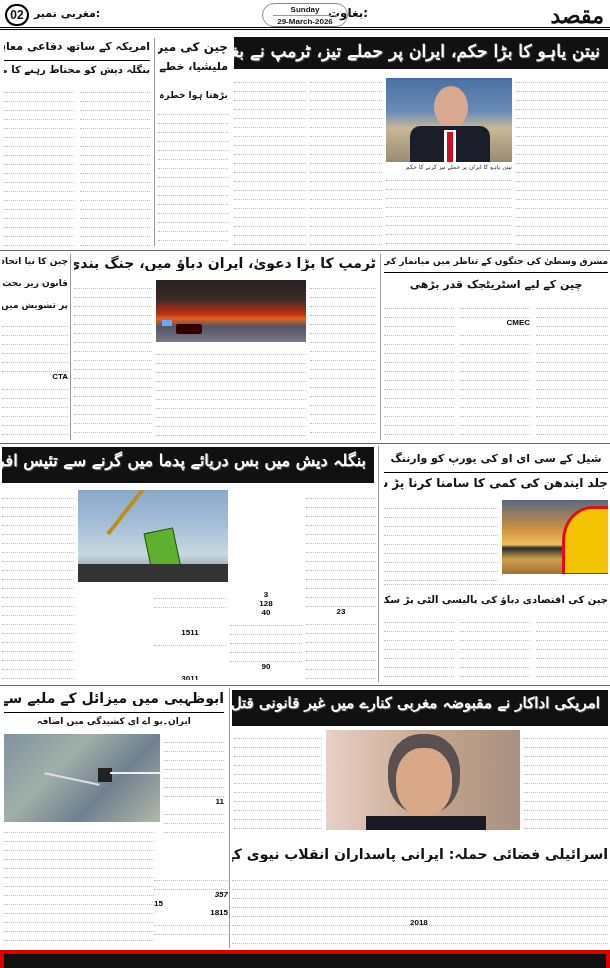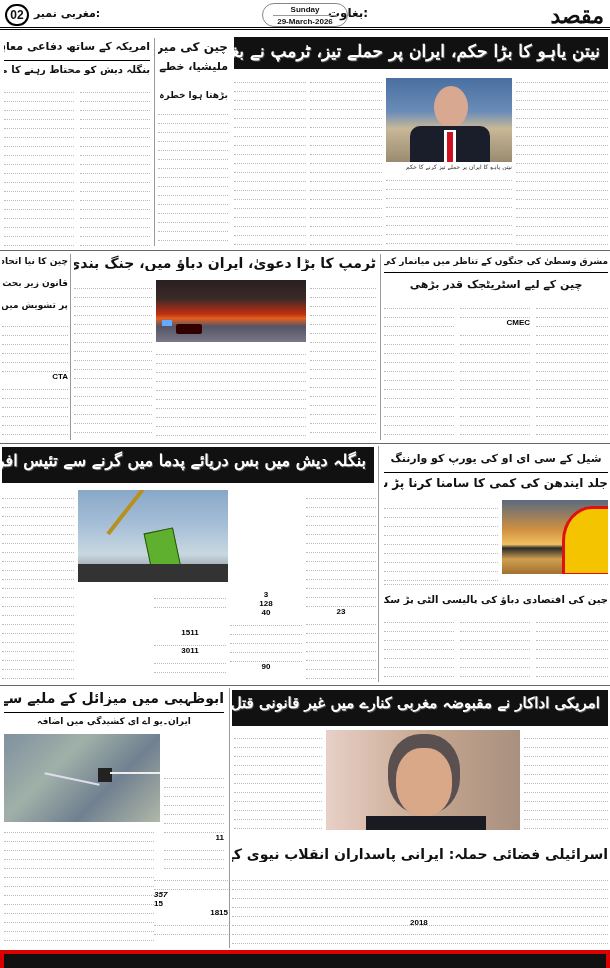--- a/index.html
+++ b/index.html
@@ -348,21 +348,21 @@
     <span></span>
     <span></span>
     <span></span>
     <span></span>
   </div>
 <div class="abs body-text" style="left:154px;top:590px;width:72px;height:90px;">
     <span></span>
     <span></span>
     <span class="num-bold" style="text-align:center;border:none;margin-top:20px;">1511</span>
     <span></span>
-    <span class="num-bold" style="text-align:center;border:none;">3011</span>
+    <span class="num-bold" style="text-align:center;border:none;margin-top:28px;">3011</span>
     <span></span>
     <span></span>
     <span></span>
     <span></span>
   </div>
 <div class="abs body-text" style="left:230px;top:590px;width:72px;height:90px;">
     <span class="num-bold" style="text-align:center;border:none;">3</span>
     <span class="num-bold" style="text-align:center;border:none;">128</span>
     <span class="num-bold" style="text-align:center;border:none;">40</span>
     <span></span>
@@ -490,38 +490,38 @@
     <span></span>
     <span></span>
     <span></span>
     <span></span>
     <span></span>
     <span></span>
   </div>
 <div class="abs body-text" style="left:154px;top:872px;width:74px;height:74px;">
     <span></span>
     <span></span>
-    <span class="num-bold" style="text-align:left;border:none;font-style:italic;">357</span>
+    <span class="num-bold" style="text-align:right;border:none;font-style:italic;">357</span>
     <span class="num-bold" style="border:none;">15</span>
     <span class="num-bold" style="text-align:right;border:none;">1815</span>
     <span></span>
     <span></span>
   </div>
 <div class="abs num-bold" style="left:410px;top:918px;">2018</div>
 <div class="abs vrule" style="left:229px;top:688px;height:260px;"></div>
 
 <div class="abs hl rtl" style="left:4px;top:690px;width:220px;font-size:14px;text-align:center;">ابوظہبی میں میزائل کے ملبے سے ہلاکتیں</div>
 <div class="abs rule" style="left:4px;top:712px;width:220px;"></div>
 <div class="abs hl rtl" style="left:4px;top:716px;width:220px;font-size:9px;text-align:center;">ایران۔یو اے ای کشیدگی میں اضافہ</div>
 <div class="abs photo" style="left:4px;top:734px;width:156px;height:88px;background:linear-gradient(135deg,#8090a0 0%,#a0b0a8 35%,#708090 65%,#b0b8a8 100%);">
   <div style="position:absolute;left:94px;top:34px;width:14px;height:14px;background:#222;"></div>
   <div style="position:absolute;left:106px;top:38px;width:50px;height:2px;background:#eee;"></div>
   <div style="position:absolute;left:40px;top:44px;width:56px;height:2px;background:#dde;transform:rotate(12deg);"></div>
 </div>
-<div class="abs body-text" style="left:164px;top:770px;width:60px;height:100px;">
+<div class="abs body-text" style="left:164px;top:734px;width:60px;height:100px;">
     <span></span>
     <span></span>
     <span></span>
     <span></span>
     <span></span>
     <span></span>
     <span></span>
     <span class="num-bold" style="text-align:right;border:none;">11</span>
     <span></span>
     <span></span>

